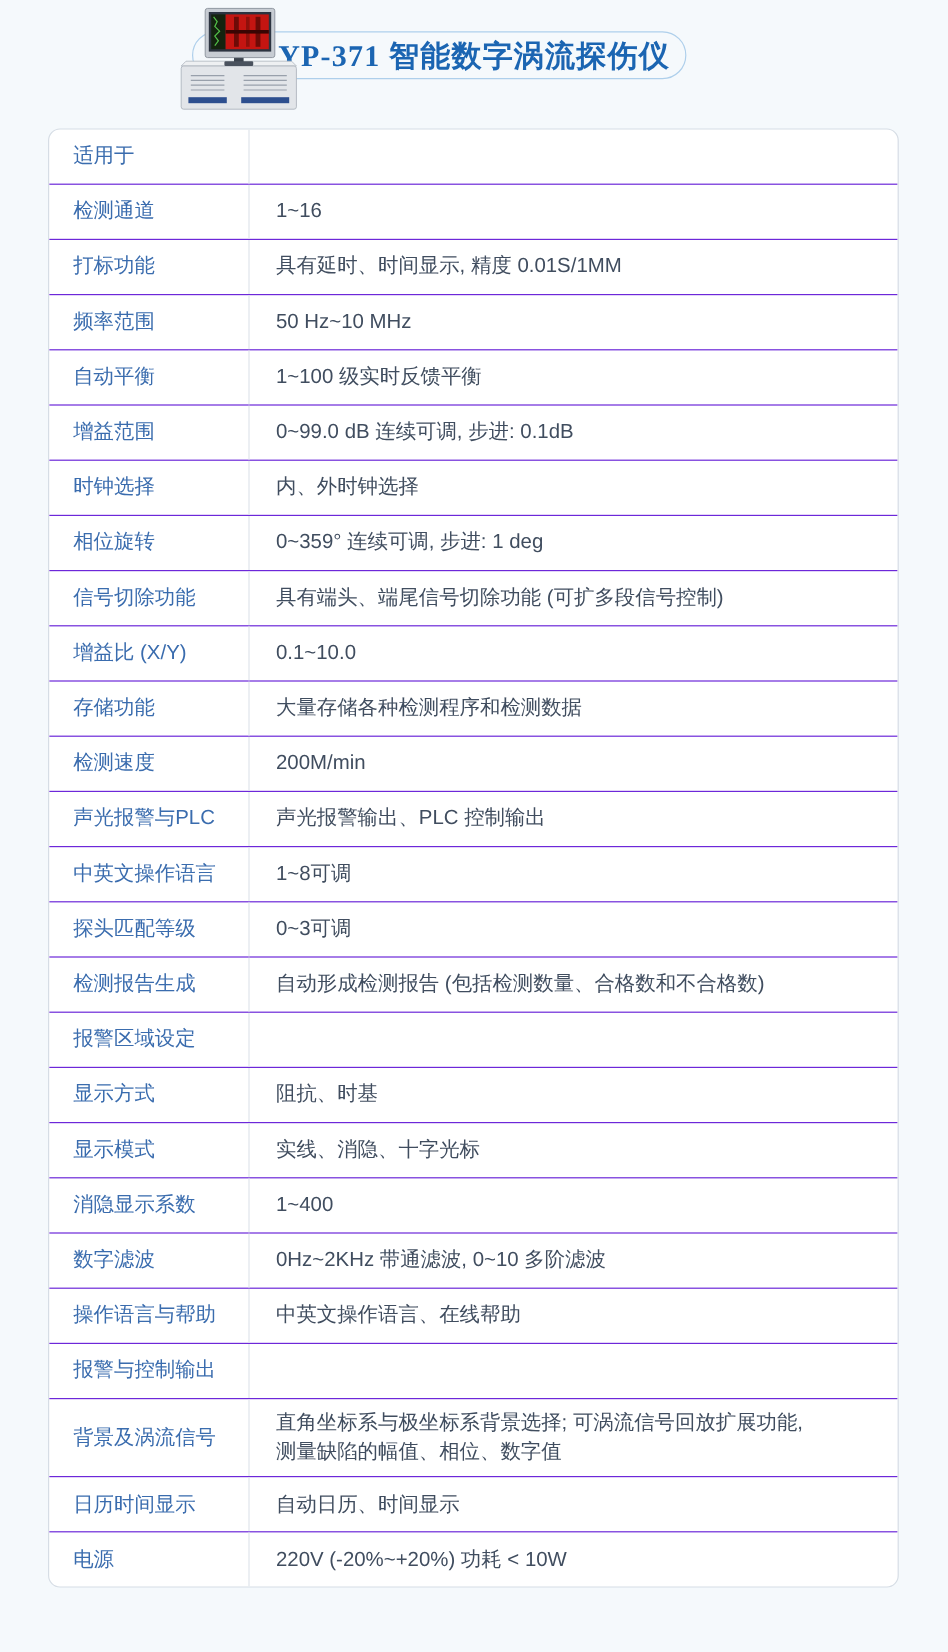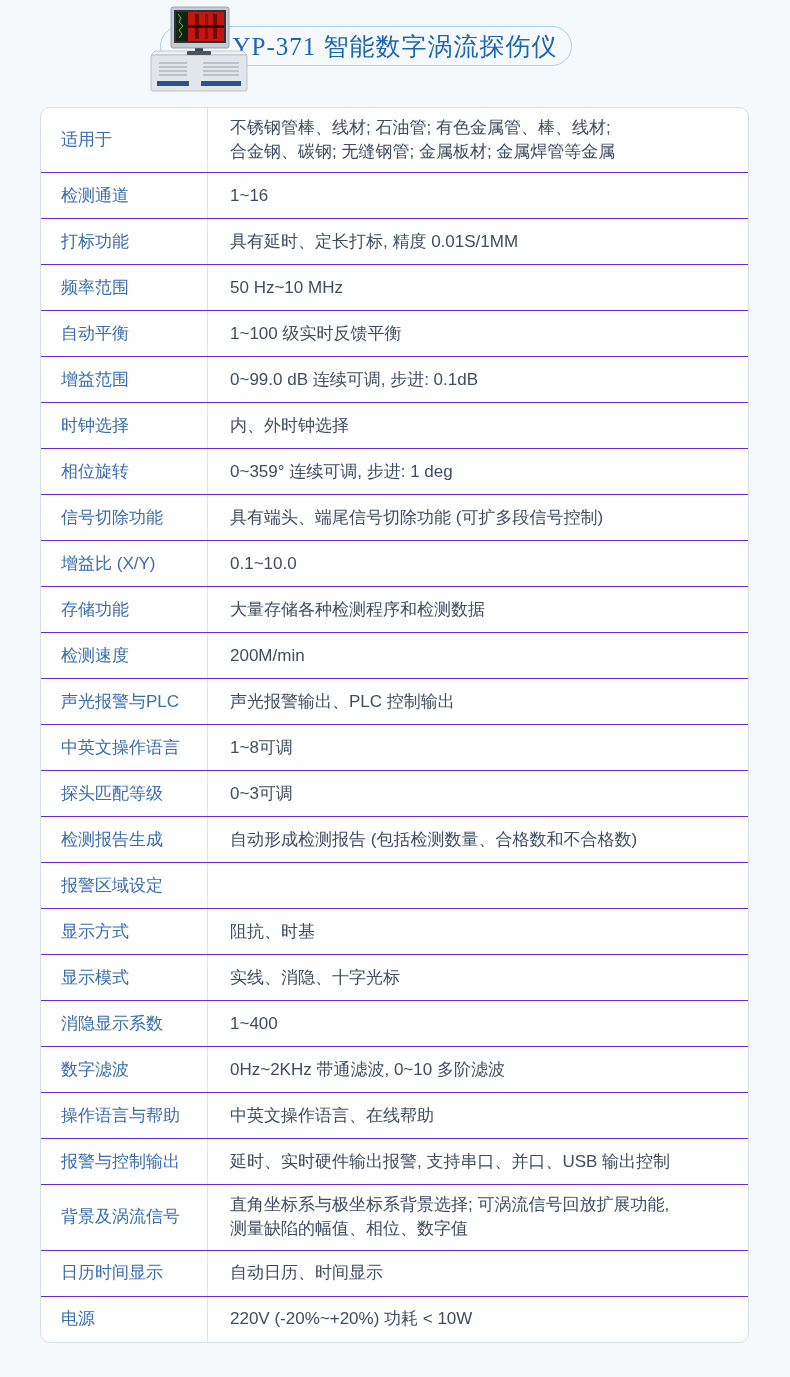--- a/index.html
+++ b/index.html
@@ -35,20 +35,21 @@
     padding-left: 58px;
     box-sizing: border-box;
     z-index: 1;
   }
   .title-text {
     font-family: "Liberation Serif", serif;
     font-size: 25px;
     color: #1b65b2;
     letter-spacing: 1px;
     white-space: nowrap;
+    font-weight: bold;
   }
   .instrument {
     position: absolute;
     left: 143px;
     top: 5px;
     z-index: 2;
   }
 
   
   .spec-table {
@@ -142,32 +143,30 @@
       <rect x="70" y="9" width="4" height="25" fill="#6d0b07"></rect>
       <rect x="45" y="20" width="36" height="3" fill="#3a0503"></rect>
     </svg>
   </div>
 </div>
 
 <div class="spec-table">
 
     <div class="spec-row">
       <div class="spec-cell spec-label">适用于</div>
-      <div class="spec-cell spec-value">不锈钢管棒、线材; 石油管; 有色金属管、棒、线材;
-合金钢、碳钢; 无缝钢管; 金属板材; 金属焊管等金属</div>
     </div>
 
     <div class="spec-row">
       <div class="spec-cell spec-label">检测通道</div>
       <div class="spec-cell spec-value">1~16</div>
     </div>
 
     <div class="spec-row">
       <div class="spec-cell spec-label">打标功能</div>
-      <div class="spec-cell spec-value">具有延时、定长打标, 精度 0.01S/1MM</div>
+      <div class="spec-cell spec-value">具有延时、时间显示, 精度 0.01S/1MM</div>
     </div>
 
     <div class="spec-row">
       <div class="spec-cell spec-label">频率范围</div>
       <div class="spec-cell spec-value">50 Hz~10 MHz</div>
     </div>
 
     <div class="spec-row">
       <div class="spec-cell spec-label">自动平衡</div>
       <div class="spec-cell spec-value">1~100 级实时反馈平衡</div>
@@ -253,21 +252,20 @@
       <div class="spec-cell spec-value">0Hz~2KHz 带通滤波, 0~10 多阶滤波</div>
     </div>
 
     <div class="spec-row">
       <div class="spec-cell spec-label">操作语言与帮助</div>
       <div class="spec-cell spec-value">中英文操作语言、在线帮助</div>
     </div>
 
     <div class="spec-row">
       <div class="spec-cell spec-label">报警与控制输出</div>
-      <div class="spec-cell spec-value">延时、实时硬件输出报警, 支持串口、并口、USB 输出控制</div>
     </div>
 
     <div class="spec-row">
       <div class="spec-cell spec-label">背景及涡流信号</div>
       <div class="spec-cell spec-value">直角坐标系与极坐标系背景选择; 可涡流信号回放扩展功能,
 测量缺陷的幅值、相位、数字值</div>
     </div>
 
     <div class="spec-row">
       <div class="spec-cell spec-label">日历时间显示</div>

